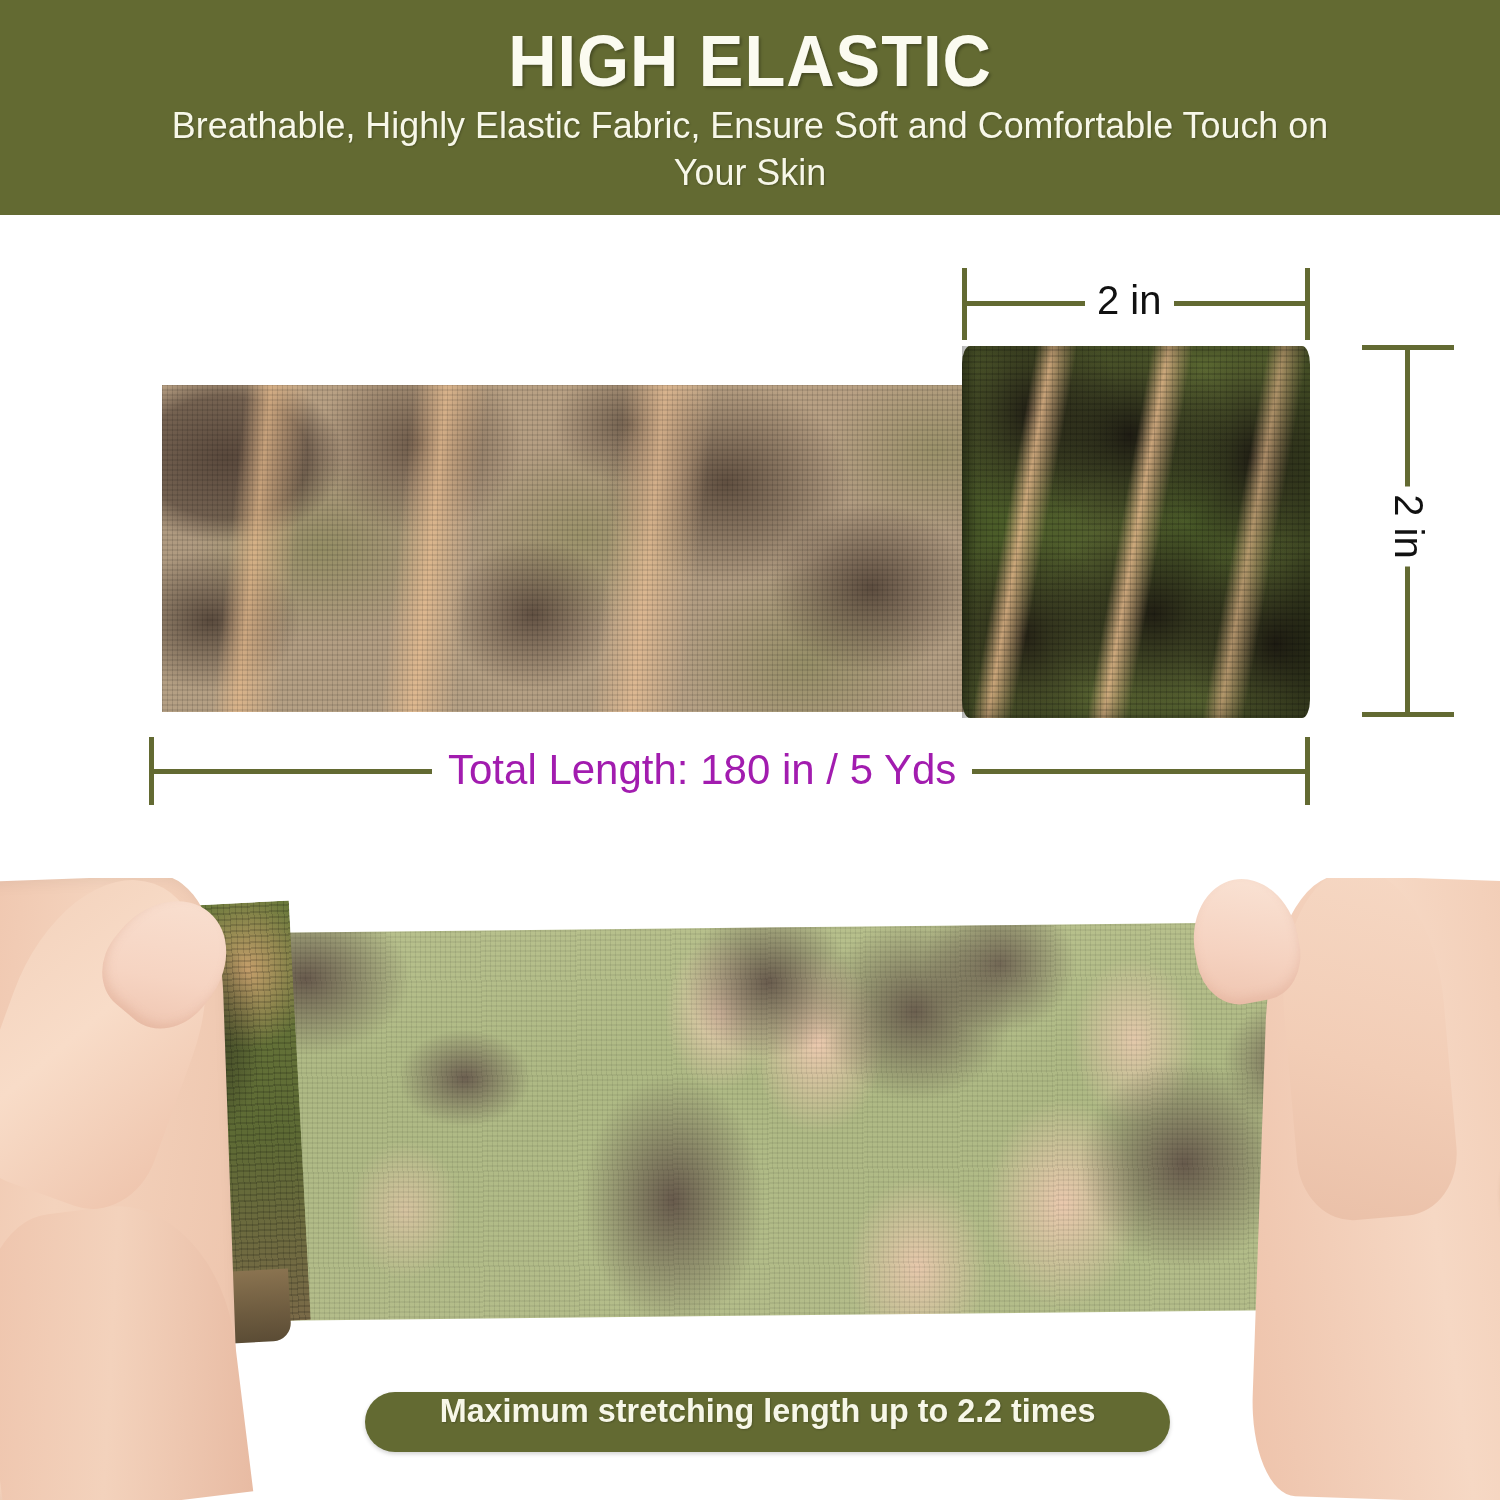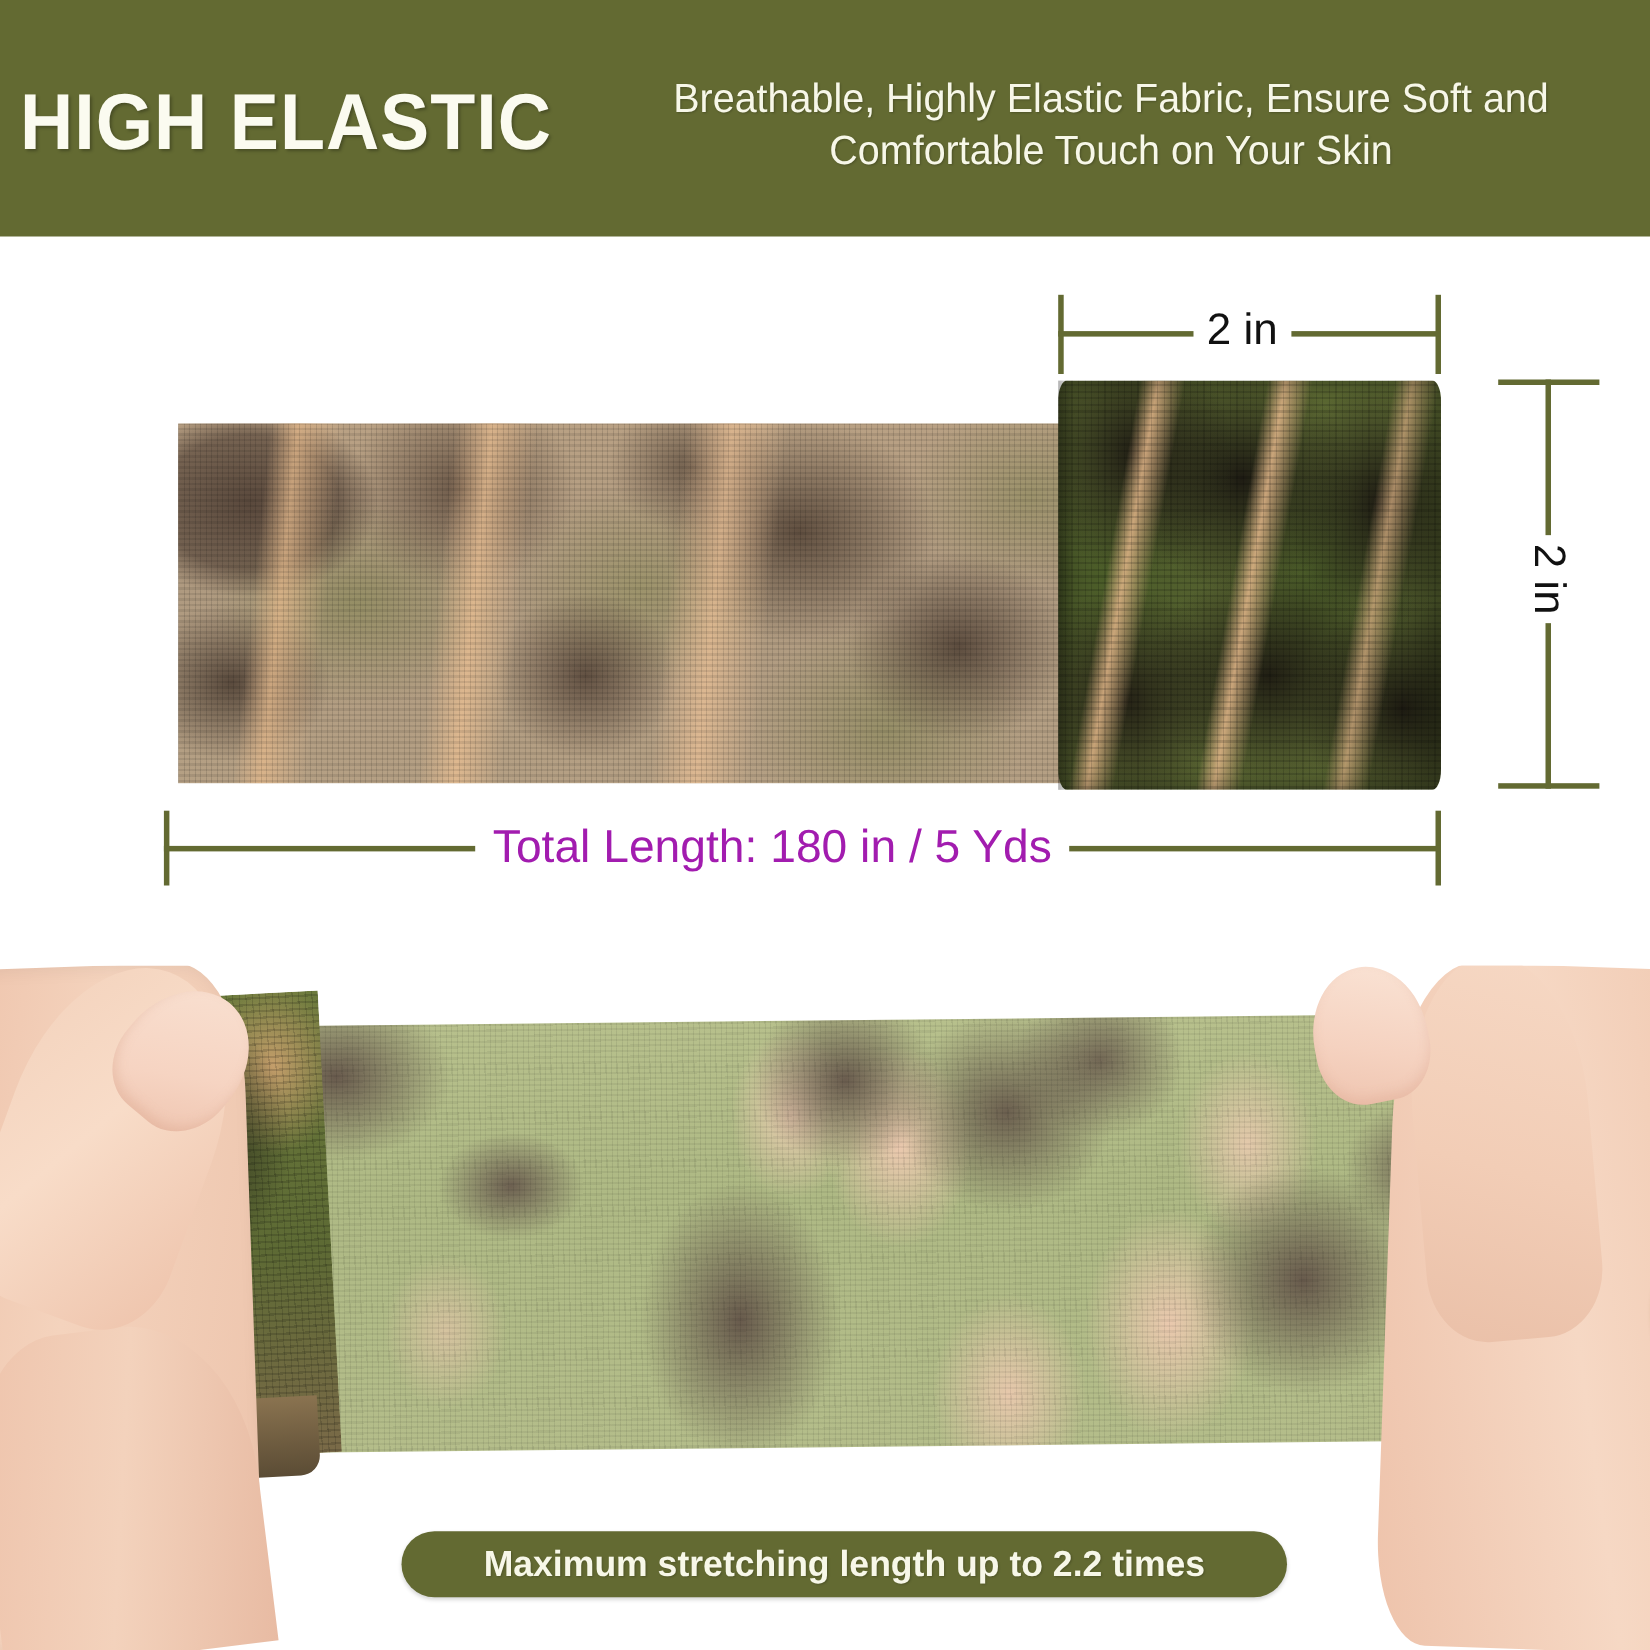--- a/index.html
+++ b/index.html
@@ -9,21 +9,21 @@
     font-family:"Liberation Sans", sans-serif;
     overflow:hidden;
     position:relative;
   }
   .stage{position:relative;width:1500px;height:1500px;overflow:hidden;background:#fff;}
 
   
   .header-band{
     position:absolute;left:0;top:0;width:1500px;height:215px;
     background:#636a32;
-    display:flex;align-items:center;justify-content:flex-end;
+    display:flex;flex-direction:column;align-items:center;justify-content:center;
     padding-top:6px;box-sizing:border-box;
   }
   .header-title{
     font-size:72px;font-weight:bold;color:#fbfbf0;
     letter-spacing:1px;line-height:1.0;
     text-shadow:2px 2px 3px rgba(0,0,0,.28);
     margin:0;padding:0;white-space:nowrap;
     transform:scaleX(.93);
   }
   .header-sub{
@@ -230,21 +230,21 @@
     background:linear-gradient(110deg,#e8b43a 0%,#f6d97c 35%,#d79f22 70%,#b4821a 100%);
     border-radius:30px 6px 6px 30px / 75px 10px 10px 75px;
     transform:rotate(-16deg);
     box-shadow:0 0 5px rgba(120,86,10,.35);
   }
 
   
   .badge{
     position:absolute;left:365px;top:1392px;width:805px;height:60px;
     background:#636a32;border-radius:30px;
-    display:flex;align-items:center;justify-content:center;
+    display:flex;align-items:flex-start;justify-content:center;
     box-shadow:0 2px 4px rgba(0,0,0,.18);
   }
   .badge-text{
     color:#f7f7e8;font-size:33px;font-weight:bold;white-space:nowrap;
     transform:scaleX(.98);
     text-shadow:1px 1px 2px rgba(0,0,0,.2);
   }
 </style>
 </head>
 <body>

